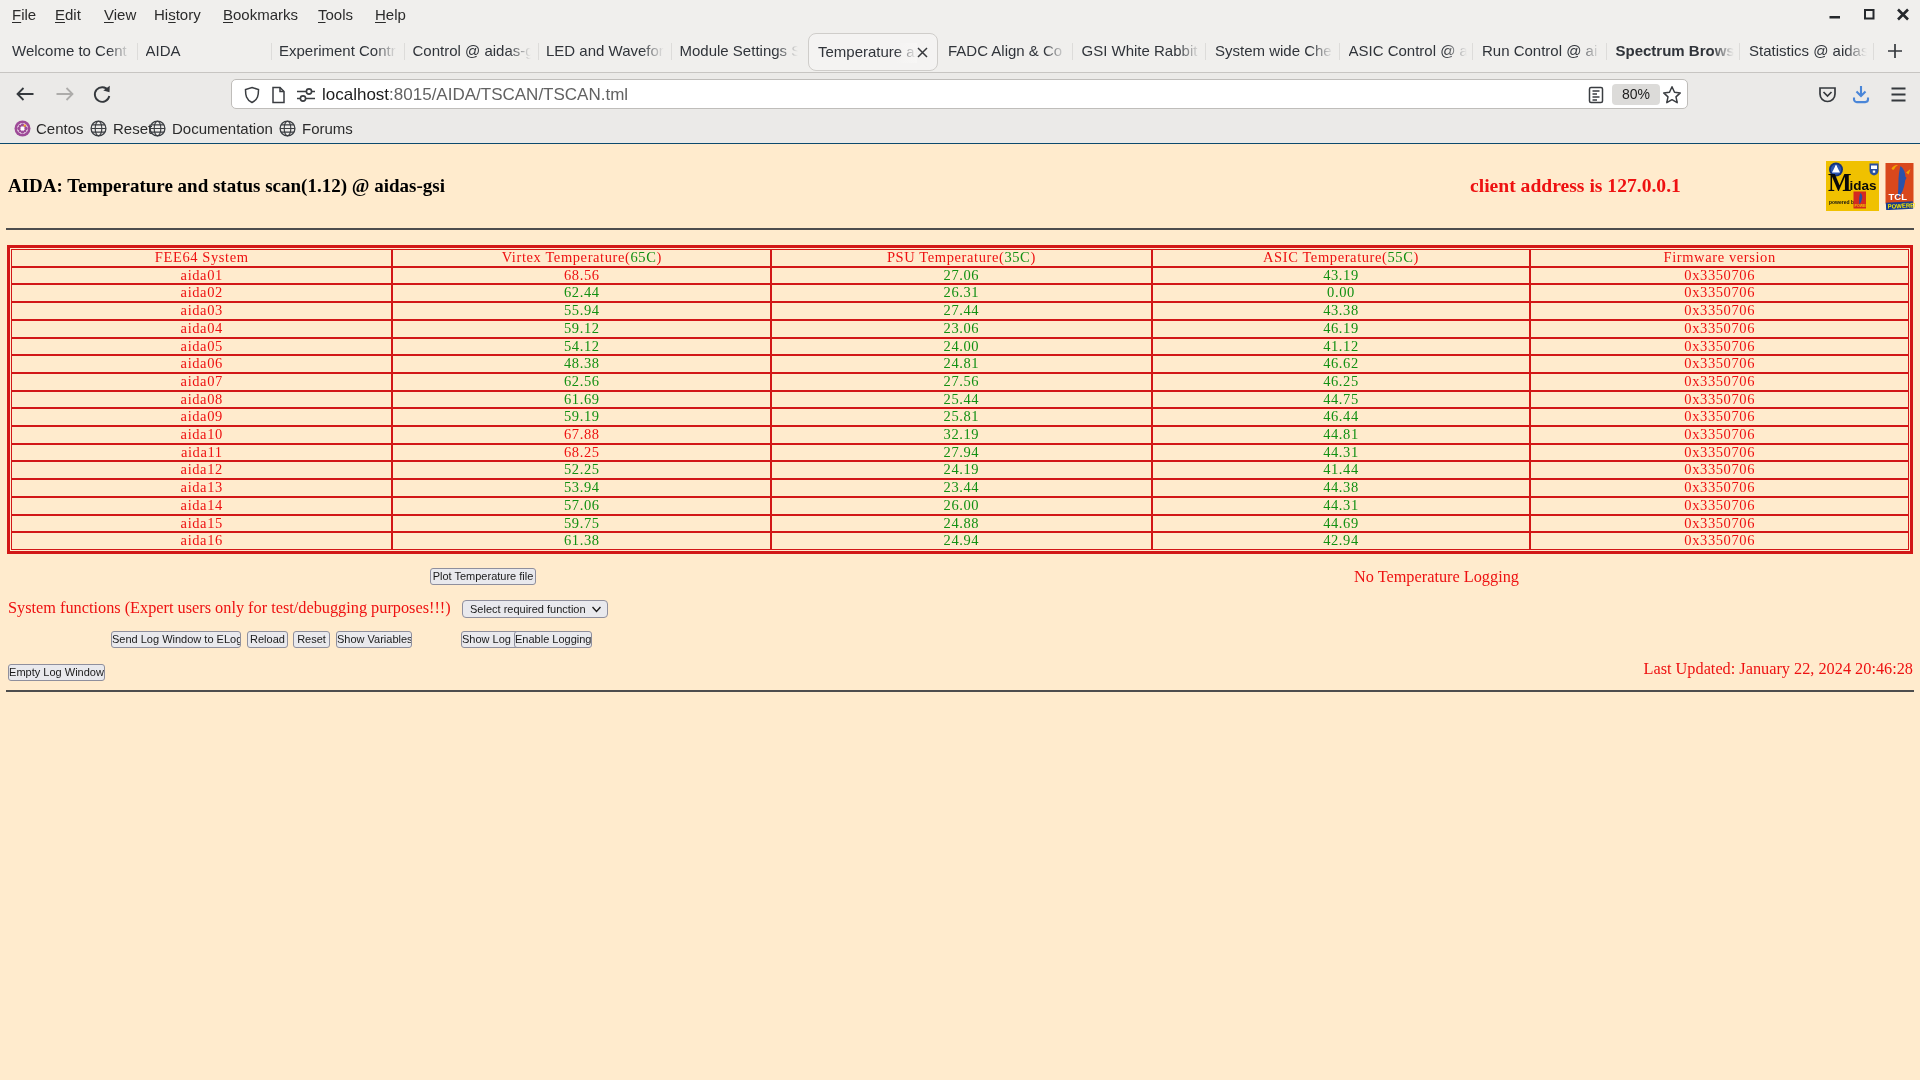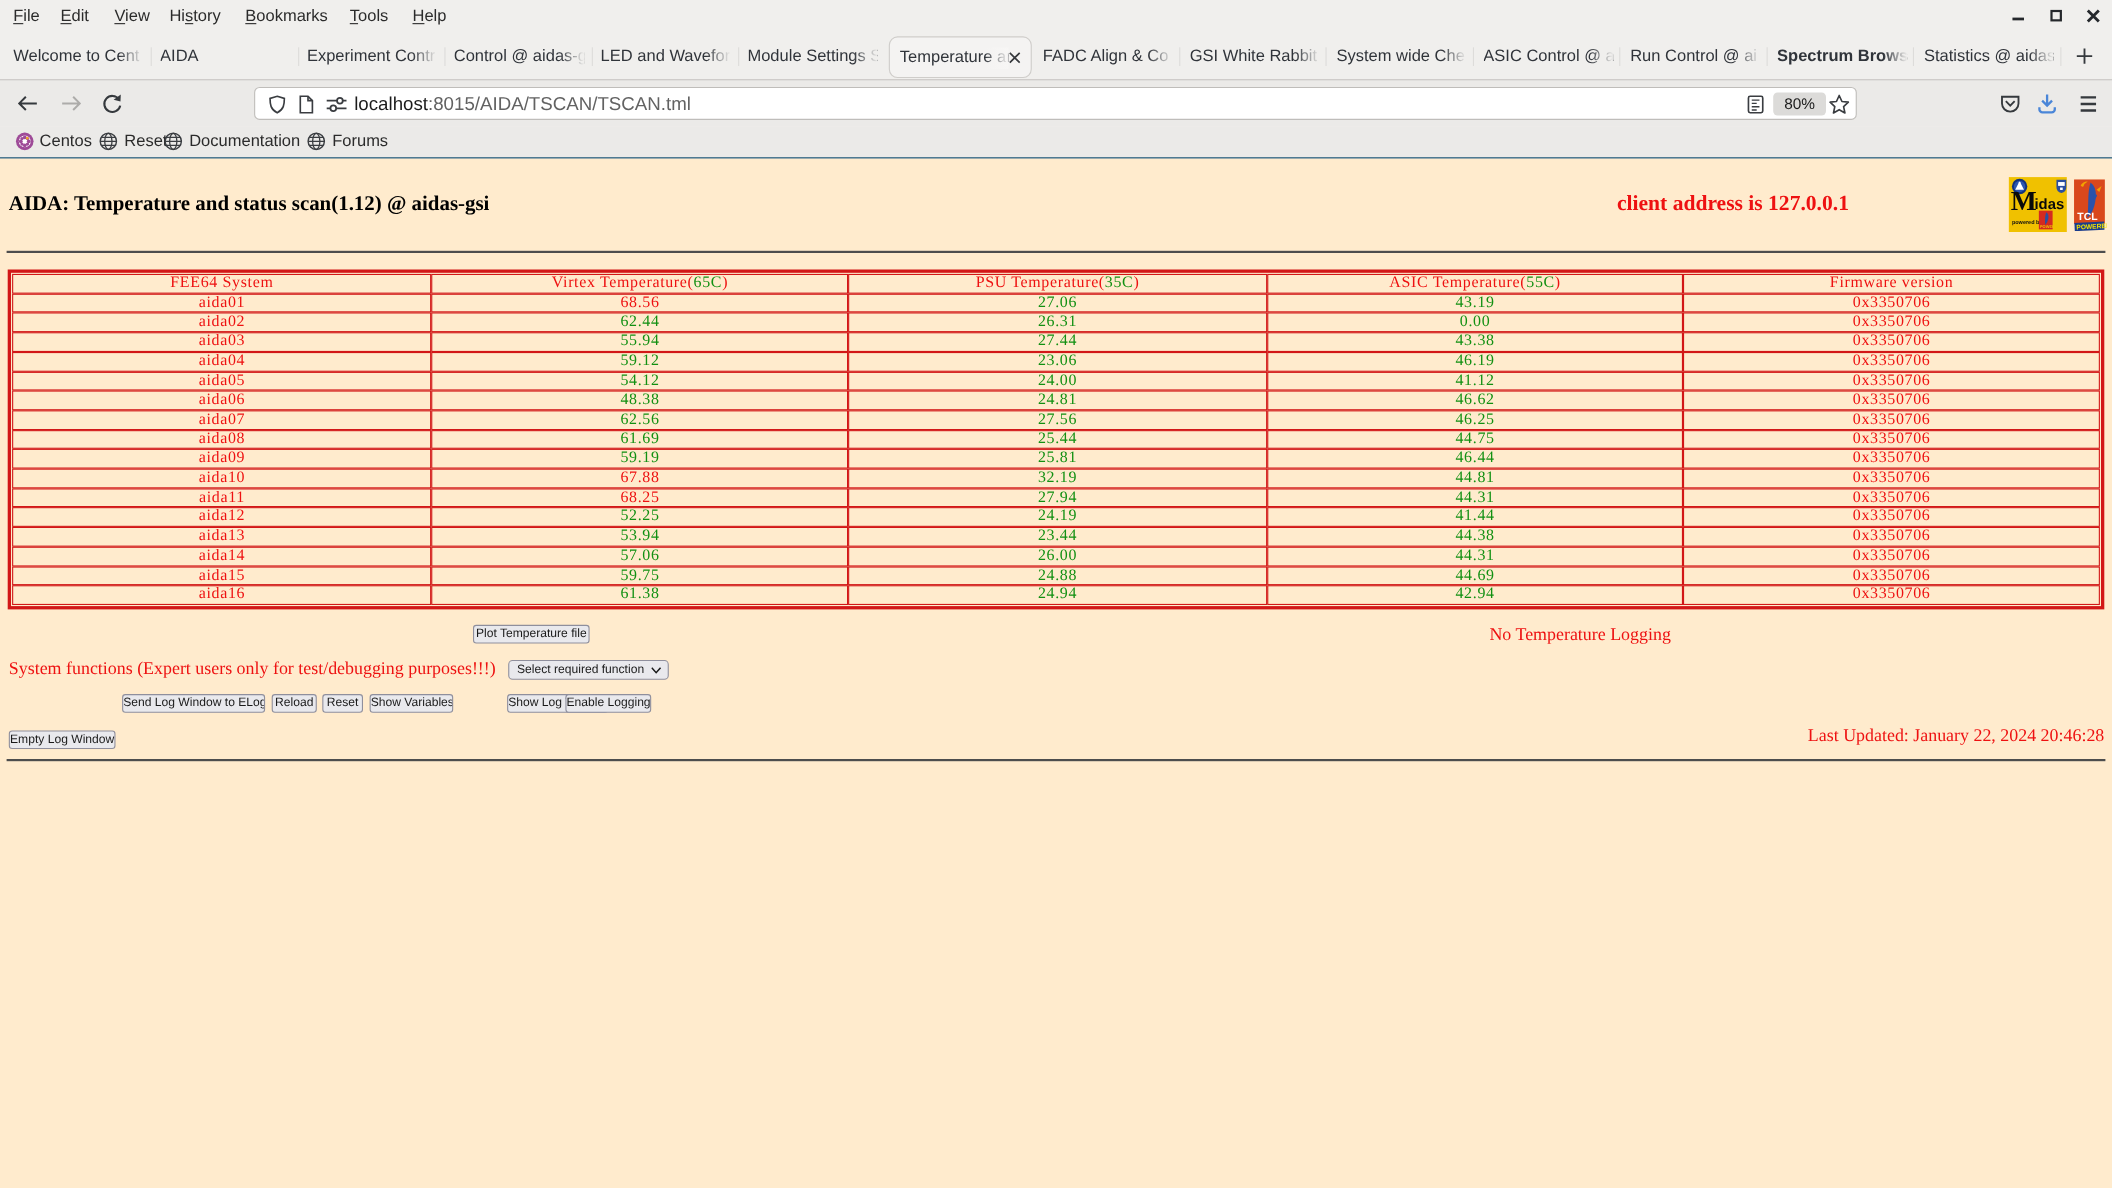--- a/index.html
+++ b/index.html
@@ -1,21 +1,21 @@
 <!DOCTYPE html>
 <html><head>
 <meta charset="utf-8">
 <style>
   * { margin:0; padding:0; box-sizing:border-box; }
   html,body { width:1920px; height:1080px; overflow:hidden; }
   body { font-family:"Liberation Sans", sans-serif; background:#ffebcd; }
   .abs { position:absolute; }
 
   
-  #chrome { position:absolute; top:0; left:0; width:1920px; height:144px; background:#f0efed; border-bottom:5px solid #0c4a6e; z-index:2; }
+  #chrome { position:absolute; top:0; left:0; width:1920px; height:144px; background:#f0efed; border-bottom:1px solid #0c4a6e; z-index:2; }
   #menubar { position:absolute; top:0; left:0; width:1920px; height:30px; font-size:15px; color:#2b2b2b; }
   #menubar span.mi { position:absolute; top:6px; }
   #menubar u { text-decoration:underline; text-underline-offset:2px; }
   .winbtn { position:absolute; top:0; height:30px; color:#25282c; }
 
   #tabbar { position:absolute; top:30px; left:0; width:1920px; height:42px; }
   .tabtitle { position:absolute; top:12px; height:20px; font-size:15px; color:#30343a; white-space:nowrap; overflow:hidden; }
   .fade::after { content:""; position:absolute; top:0; right:0; width:22px; height:100%;
      background:linear-gradient(to right, rgba(240,239,237,0), #f0efed); }
   #activetab { position:absolute; left:808px; top:3px; width:130px; height:38px; background:#f4f3f2;

